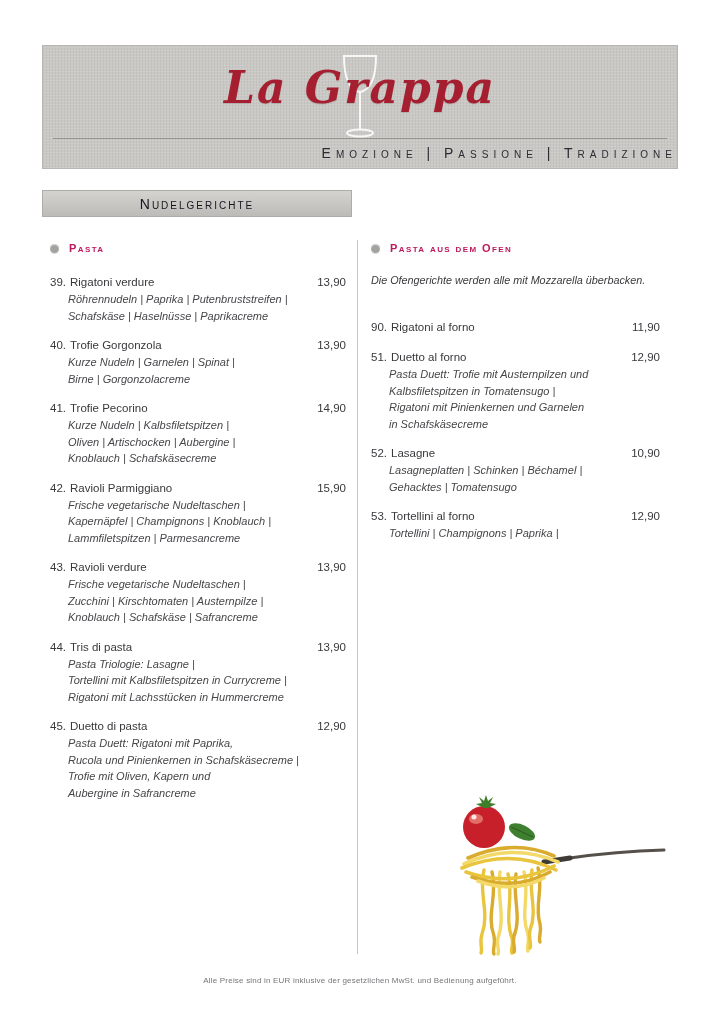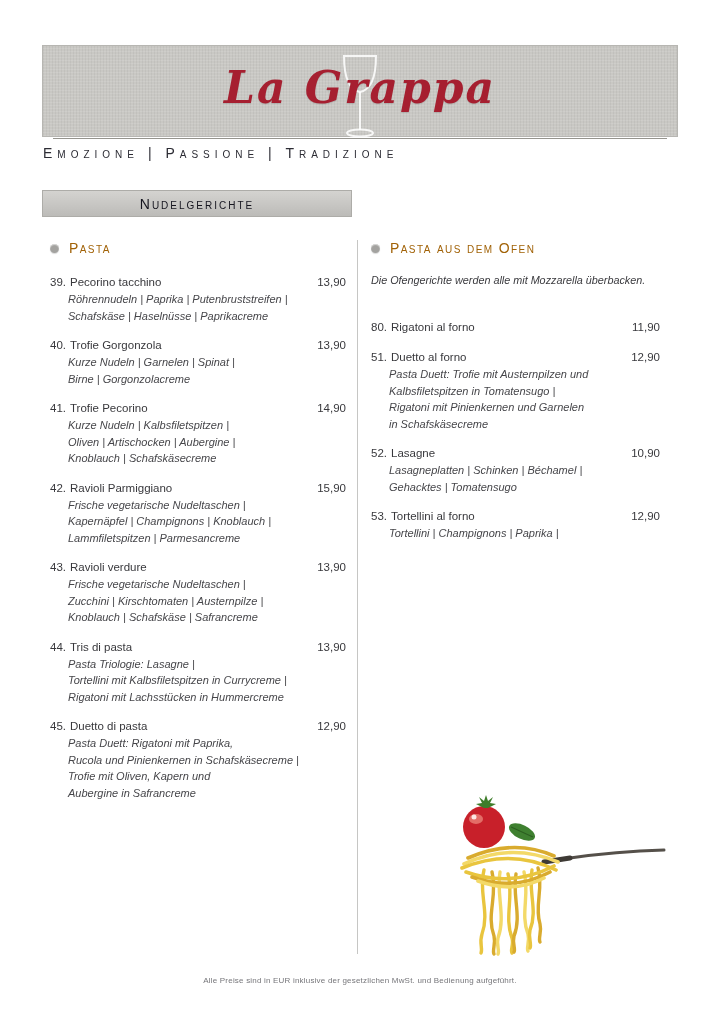--- a/index.html
+++ b/index.html
@@ -4,37 +4,37 @@
 <style>
   * { margin:0; padding:0; box-sizing:border-box; }
   body {
     width:720px; height:1024px; background:#ffffff;
     font-family:"Liberation Sans", sans-serif;
   }
   .page { position:relative; width:720px; height:1024px; overflow:hidden; background:#fff; }
 
   
   .banner {
-    position:absolute; left:42px; top:45px; width:636px; height:92px;
+    position:absolute; left:42px; top:45px; width:636px; height:124px;
     background-color:#c9c8c4;
     background-image:
       repeating-linear-gradient(0deg, rgba(255,255,255,.10) 0 1px, rgba(0,0,0,0) 1px 3px),
       repeating-linear-gradient(90deg, rgba(0,0,0,.04) 0 1px, rgba(0,0,0,0) 1px 3px);
     border:1px solid #b7b6b2;
   }
   .glass-svg { position:absolute; left:50%; margin-left:-48px; top:8px; }
   .logo {
     position:absolute; top:16px; left:0; width:100%; text-align:center;
     font-family:"DejaVu Serif", serif; font-style:italic; font-weight:bold;
     font-size:44px; color:#a61f30; letter-spacing:2px;
     text-shadow:0 1px 1px rgba(0,0,0,.12);
   }
   .banner-rule { position:absolute; left:10px; right:10px; top:92px; height:1px; background:#96958f; }
   .tagline {
-    position:absolute; top:99px; left:0; width:100%; text-align:left;
+    position:absolute; top:99px; left:0; width:100%; text-align:right;
     font-variant:small-caps; font-size:14px; letter-spacing:5px; color:#2c2c34; font-weight:500;
   }
 
   
   .section-bar {
     position:absolute; left:42px; top:190px; width:310px; height:27px;
     display:flex; align-items:center; justify-content:center;
     background:linear-gradient(180deg,#d4d3d0,#bcbbb8);
     background-color:#c6c5c2;
     border:1px solid #adaca8;
@@ -48,21 +48,21 @@
   .col-left  { width:296px; }
   .divider   { width:1px; background:#c6c6c4; margin-left:11px; margin-right:13px; }
   .col-right { flex:1; position:relative; }
 
   .col-header { display:flex; align-items:center; margin-bottom:18px; height:16px; }
   .bullet {
     width:9px; height:9px; border-radius:50%; background:#a3a29f;
     box-shadow:inset 0 1px 1px rgba(255,255,255,.6), 0 1px 1px rgba(0,0,0,.15);
     margin-right:10px; flex:0 0 auto;
   }
-  .col-title { font-variant:small-caps; font-size:14px; letter-spacing:1.4px; color:#a16207; font-weight:400; }
+  .col-title { font-variant:small-caps; font-size:11px; letter-spacing:1.4px; color:#be185d; font-weight:700; }
 
   .oven-note {
     font-style:italic; font-size:10.8px; color:#3a3a3e; margin-bottom:33px; white-space:nowrap;
   }
 
   .menu-item { margin-bottom:13px; }
   .item-head {
     display:flex; justify-content:space-between; align-items:baseline;
     font-size:11.5px; color:#38383c; line-height:17px;
   }
@@ -109,21 +109,21 @@
 
     <section class="col-left">
       <div class="col-header">
         <span class="bullet"></span>
         <span class="col-title">Pasta</span>
       </div>
       <div id="left-items">
   <article class="menu-item">
     <div class="item-head">
       <span class="item-title">
-        <span class="item-no">39.</span><span class="item-nm">Pecorino tacchino</span>
+        <span class="item-no">39.</span><span class="item-nm">Rigatoni verdure</span>
       </span>
       <span class="item-price">13,90</span>
     </div>
     <div class="item-desc">
               <div class="desc-line">Röhrennudeln | Paprika | Putenbruststreifen |</div>
               <div class="desc-line">Schafskäse | Haselnüsse | Paprikacreme</div>
             </div>
   </article>
 
   <article class="menu-item">
@@ -217,21 +217,21 @@
     <section class="col-right">
       <div class="col-header">
         <span class="bullet"></span>
         <span class="col-title">Pasta aus dem Ofen</span>
       </div>
       <div class="oven-note">Die Ofengerichte werden alle mit Mozzarella überbacken.</div>
       <div id="right-items">
   <article class="menu-item">
     <div class="item-head">
       <span class="item-title">
-        <span class="item-no">80.</span><span class="item-nm">Rigatoni al forno</span>
+        <span class="item-no">90.</span><span class="item-nm">Rigatoni al forno</span>
       </span>
       <span class="item-price">11,90</span>
     </div>
   </article>
 
   <article class="menu-item">
     <div class="item-head">
       <span class="item-title">
         <span class="item-no">51.</span><span class="item-nm">Duetto al forno</span>
       </span>

